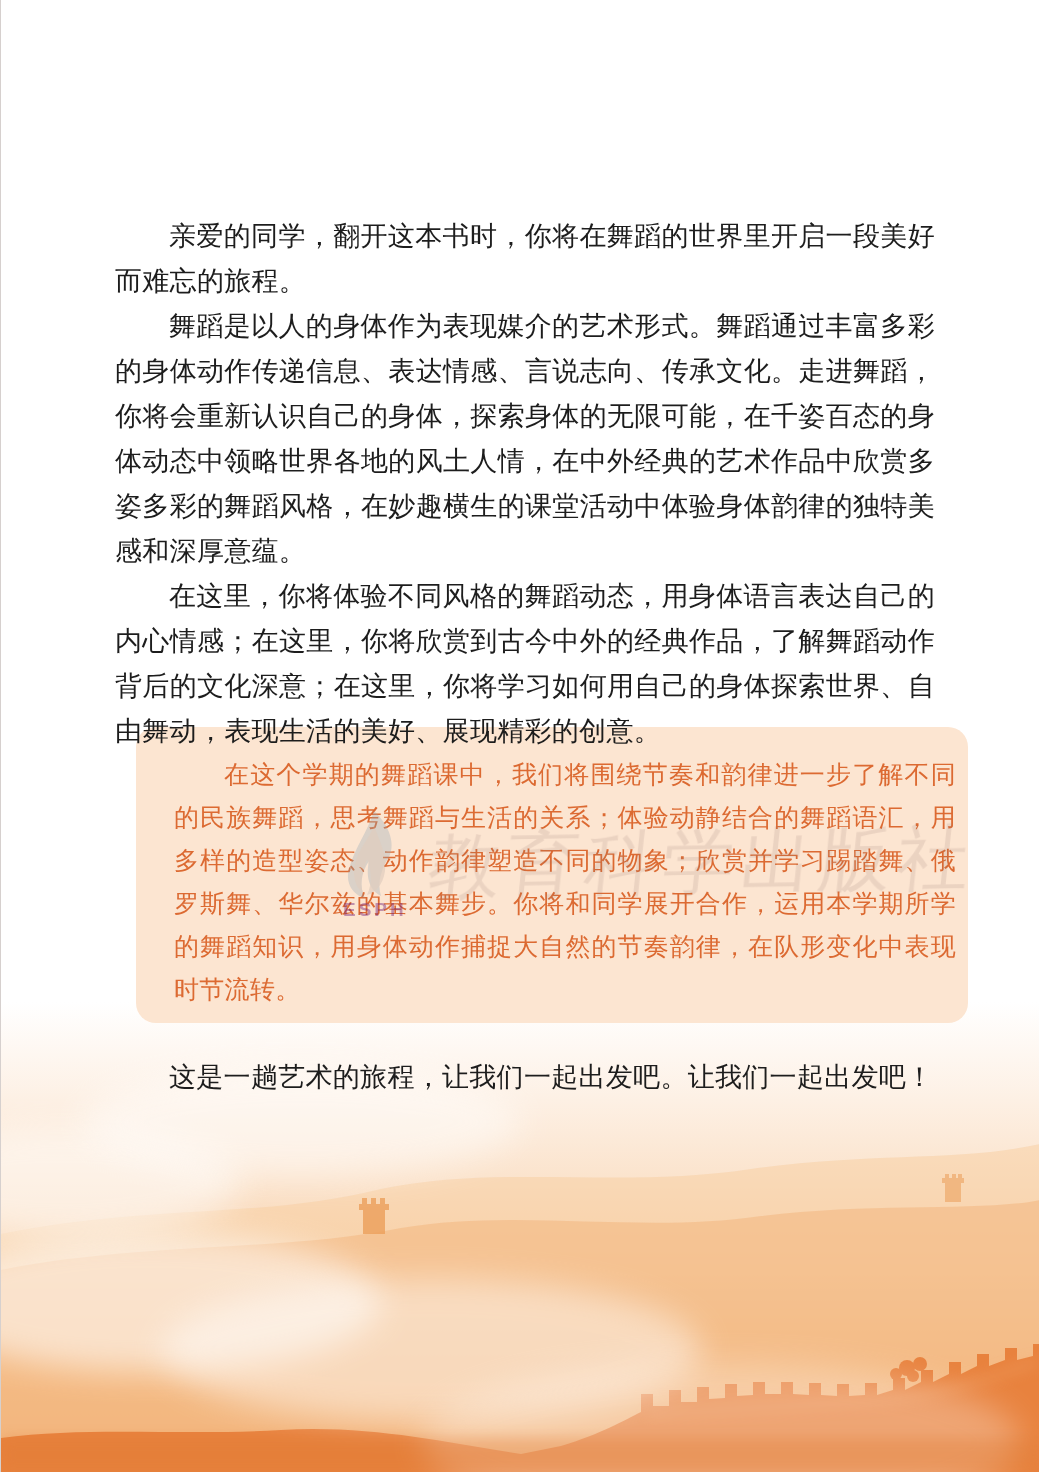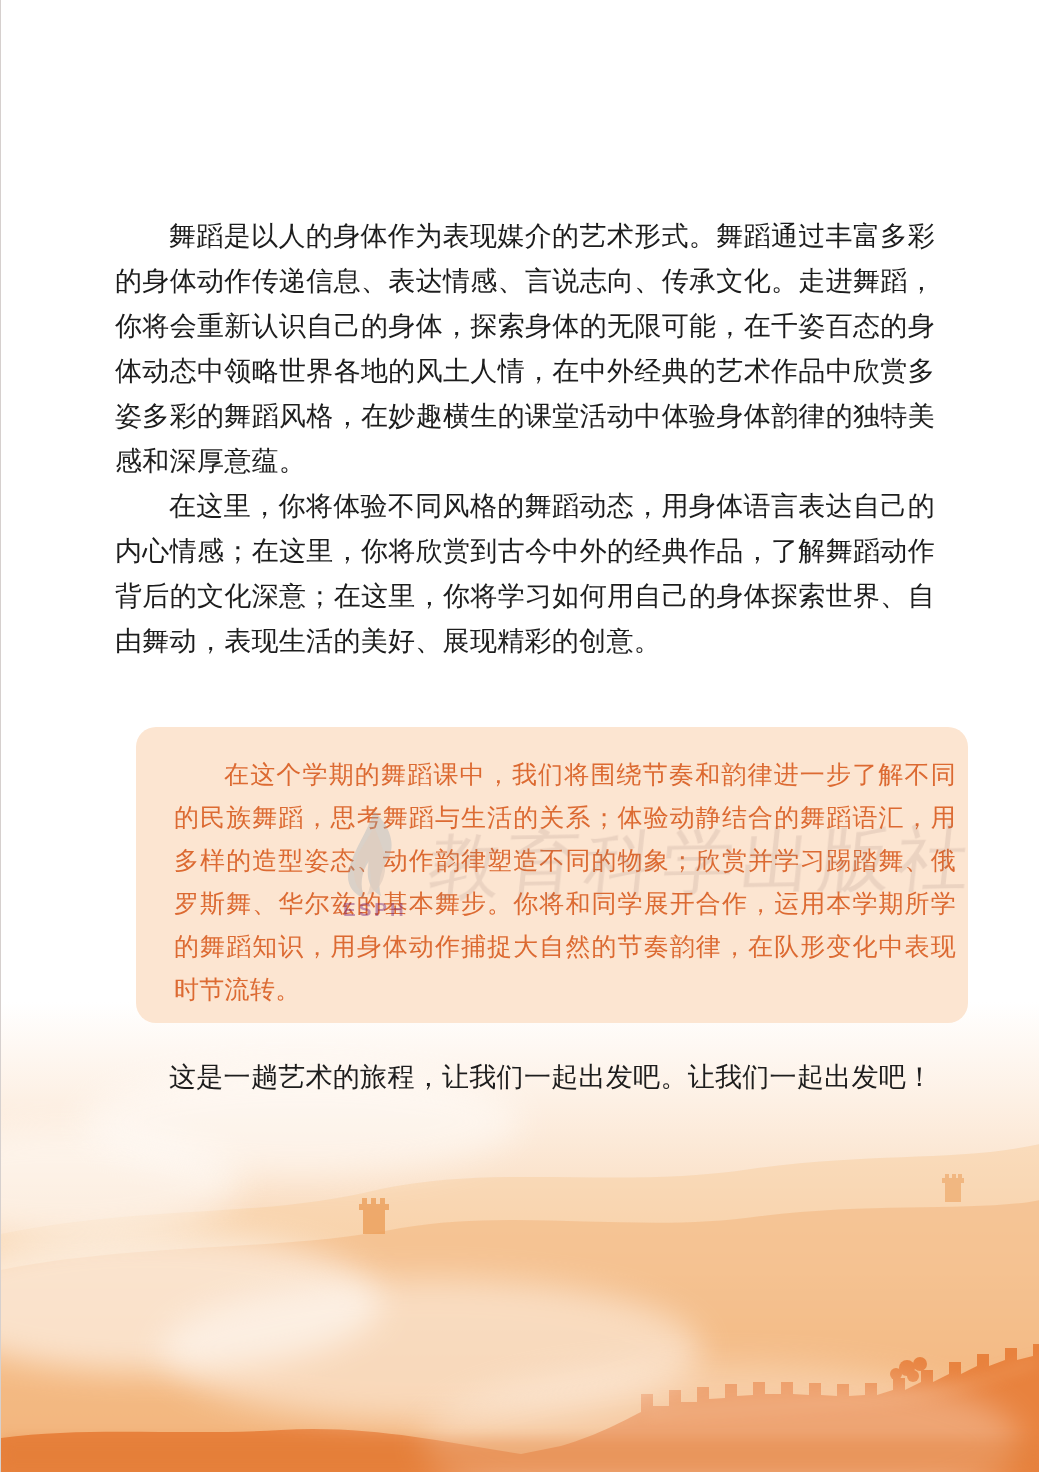--- a/index.html
+++ b/index.html
@@ -64,20 +64,21 @@
       #ec9750 100%);
   }
   .landscape svg{position:absolute;inset:0;}
 </style>
 </head>
 <body>
 
 <div class="page">
 
   <div class="bodytext">
+    <p>亲爱的同学，翻开这本书时，你将在舞蹈的世界里开启一段美好而难忘的旅程。</p>
     <p>舞蹈是以人的身体作为表现媒介的艺术形式。舞蹈通过丰富多彩的身体动作传递信息、表达情感、言说志向、传承文化。走进舞蹈，你将会重新认识自己的身体，探索身体的无限可能，在千姿百态的身体动态中领略世界各地的风土人情，在中外经典的艺术作品中欣赏多姿多彩的舞蹈风格，在妙趣横生的课堂活动中体验身体韵律的独特美感和深厚意蕴。</p>
     <p>在这里，你将体验不同风格的舞蹈动态，用身体语言表达自己的内心情感；在这里，你将欣赏到古今中外的经典作品，了解舞蹈动作背后的文化深意；在这里，你将学习如何用自己的身体探索世界、自由舞动，表现生活的美好、展现精彩的创意。</p>
   </div>
 
   <div class="hbox">
     <div class="hbox-text">在这个学期的舞蹈课中，我们将围绕节奏和韵律进一步了解不同的民族舞蹈，思考舞蹈与生活的关系；体验动静结合的舞蹈语汇，用多样的造型姿态、动作韵律塑造不同的物象；欣赏并学习踢踏舞、俄罗斯舞、华尔兹的基本舞步。你将和同学展开合作，运用本学期所学的舞蹈知识，用身体动作捕捉大自然的节奏韵律，在队形变化中表现时节流转。</div>
   </div>
 
   <div class="watermark">
     <div class="wm-emblem">

